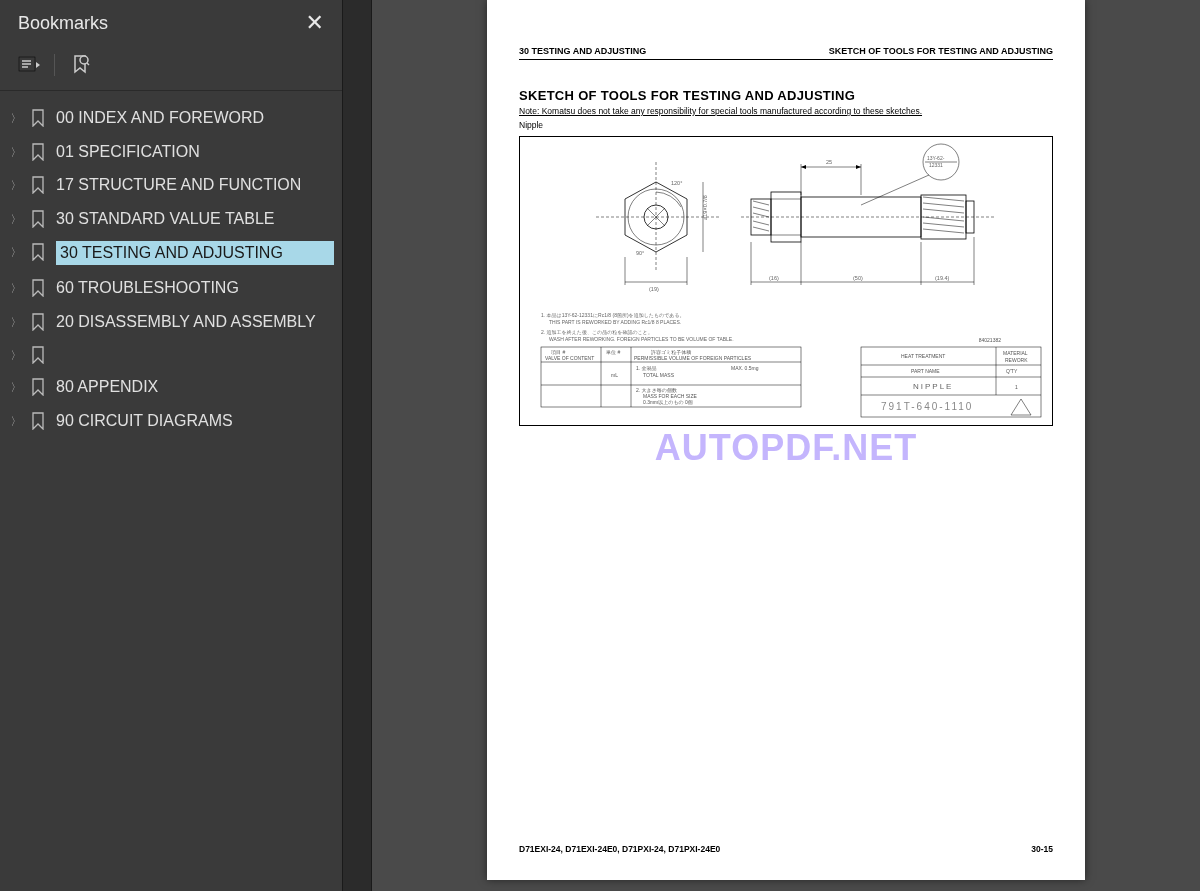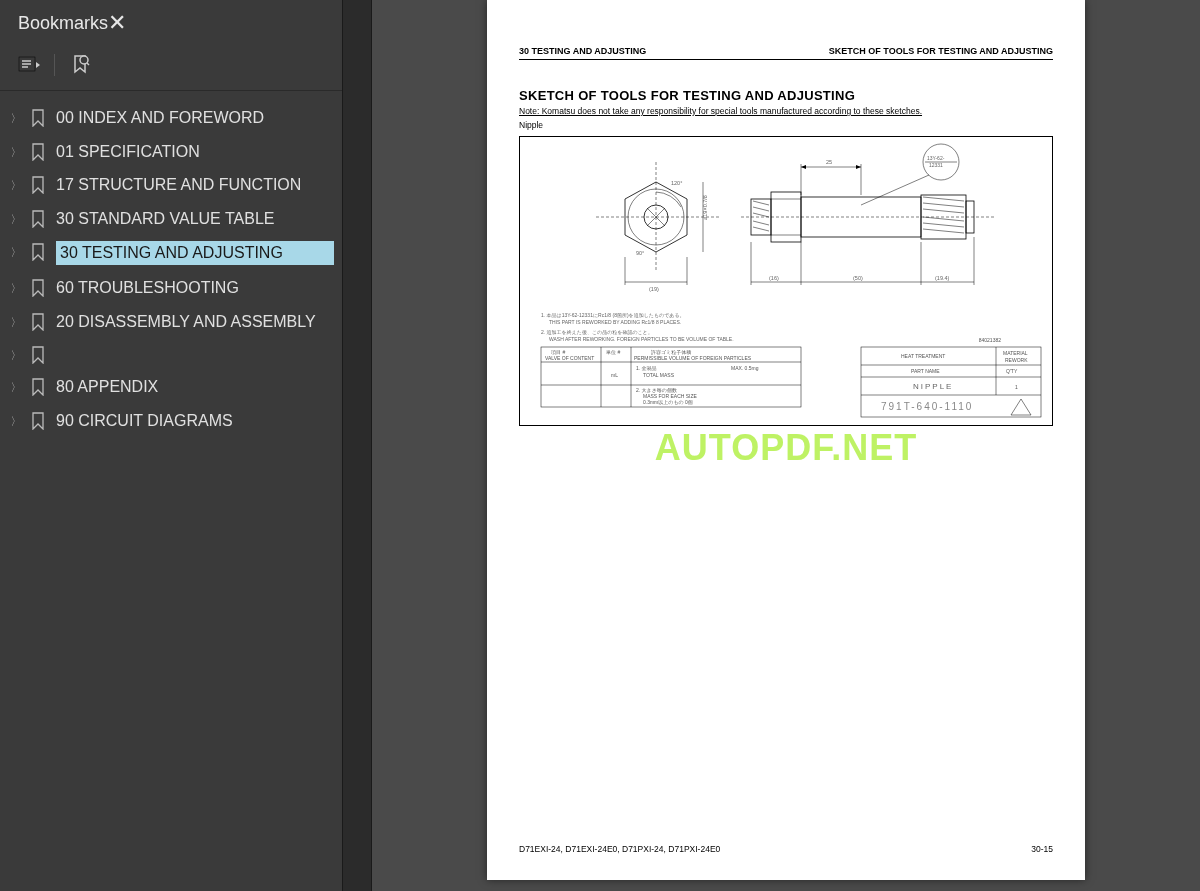--- a/index.html
+++ b/index.html
@@ -1,20 +1,20 @@
 <!DOCTYPE html>
 <html><head>
 <meta charset="utf-8">
 <style>
   * { margin: 0; padding: 0; box-sizing: border-box; }
   body { font-family: "Segoe UI", Arial, sans-serif; background: #4a4a4a; width: 1200px; height: 891px; overflow: hidden; display: flex; }
   
   
   .sidebar { width: 342px; background: #3a3a3a; display: flex; flex-direction: column; height: 100%; }
-  .sidebar-header { display: flex; align-items: center; padding: 10px 18px 8px 18px; }
+  .sidebar-header { display: flex; align-items: center; justify-content: space-between; padding: 10px 18px 8px 18px; }
   .sidebar-title { color: #e8e8e8; font-size: 18px; font-weight: 400; }
   .close-x { color: #e8e8e8; font-size: 22px; cursor: pointer; font-weight: 300; }
   .sidebar-tools { display: flex; align-items: center; padding: 6px 14px 10px 14px; gap: 6px; border-bottom: 1px solid #2a2a2a; }
   .tool-btn { width: 30px; height: 30px; display: flex; align-items: center; justify-content: center; color: #ccc; }
   .divider-v { width: 1px; height: 22px; background: #555; margin: 0 4px; }
   .bookmarks-list { flex: 1; overflow-y: auto; padding: 10px 0; }
   .bm-item { display: flex; align-items: flex-start; padding: 6px 8px 6px 8px; color: #e0e0e0; font-size: 16px; cursor: pointer; }
   .bm-chevron { width: 16px; display: flex; align-items: center; justify-content: center; color: #aaa; font-size: 11px; margin-top: 4px; }
   .bm-icon { width: 20px; display: flex; align-items: center; justify-content: center; margin: 2px 8px 0 4px; }
   .bm-label { flex: 1; line-height: 1.35; }
@@ -26,22 +26,22 @@
   
   
   .page-area { flex: 1; background: #4a4a4a; display: flex; justify-content: center; padding: 0 10px; position: relative; }
   .page { width: 598px; height: 880px; background: #fff; box-shadow: 0 0 8px rgba(0,0,0,0.5); padding: 46px 32px 26px 32px; position: relative; font-family: Arial, sans-serif; color: #000; }
   .page-header { display: flex; justify-content: space-between; border-bottom: 1.5px solid #000; padding-bottom: 3px; font-size: 9px; font-weight: bold; }
   .page-body { margin-top: 28px; }
   .section-title { font-size: 13px; font-weight: bold; letter-spacing: 0.3px; }
   .note-line { font-size: 8.5px; margin-top: 3px; text-decoration: underline; }
   .part-name { font-size: 8.5px; margin-top: 4px; }
   .drawing-box { border: 1.5px solid #000; margin-top: 6px; height: 290px; position: relative; overflow: hidden; }
-  .page-footer { position: absolute; bottom: 26px; left: 32px; right: 32px; display: flex; justify-content: space-between; font-size: 8.5px; font-weight: normal; }
-  .watermark { position: absolute; left: 50%; top: 50%; transform: translate(-50%, -46%); font-size: 36px; font-weight: bold; color: #bef264; letter-spacing: 1px; z-index: 5; white-space: nowrap; font-family: Arial, sans-serif; }
+  .page-footer { position: absolute; bottom: 26px; left: 32px; right: 32px; display: flex; justify-content: space-between; font-size: 8.5px; font-weight: bold; }
+  .watermark { position: absolute; left: 50%; top: 50%; transform: translate(-50%, -46%); font-size: 36px; font-weight: bold; color: #c4b5fd; letter-spacing: 1px; z-index: 5; white-space: nowrap; font-family: Arial, sans-serif; }
   
   
   svg.drawing { width: 100%; height: 100%; }
   .thin { stroke: #000; stroke-width: 0.5; fill: none; }
   .med { stroke: #000; stroke-width: 0.8; fill: none; }
   .dash { stroke-dasharray: 3 2; }
   .dtext { font-size: 5.5px; fill: #666; font-family: Arial; }
   .dtext2 { font-size: 5px; fill: #666; font-family: Arial; }
   .tbltext { font-size: 5px; fill: #555; font-family: Arial; }
 </style>

